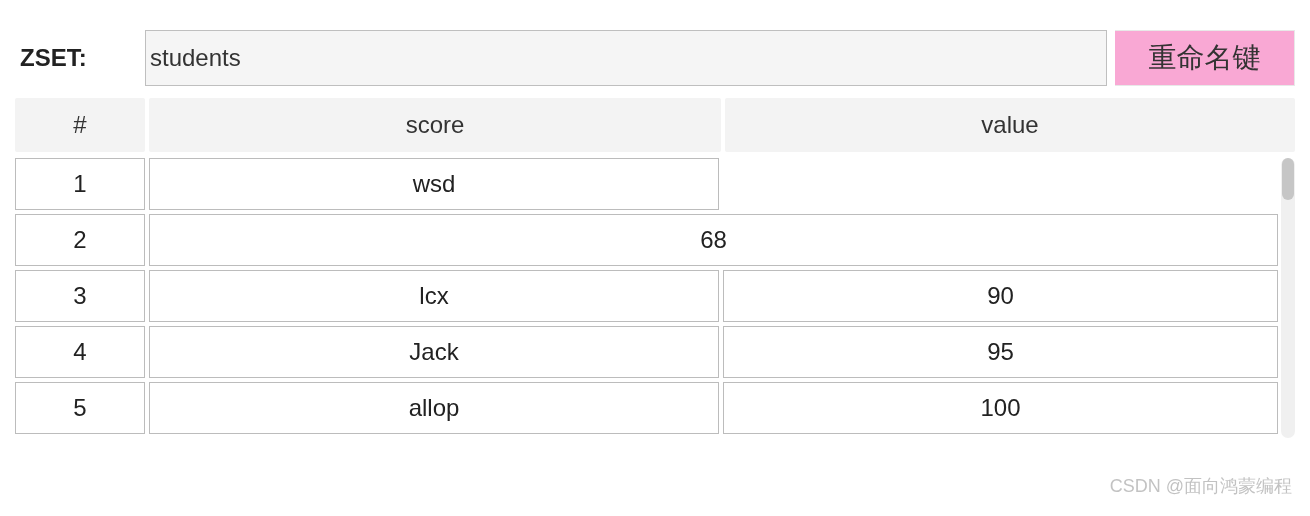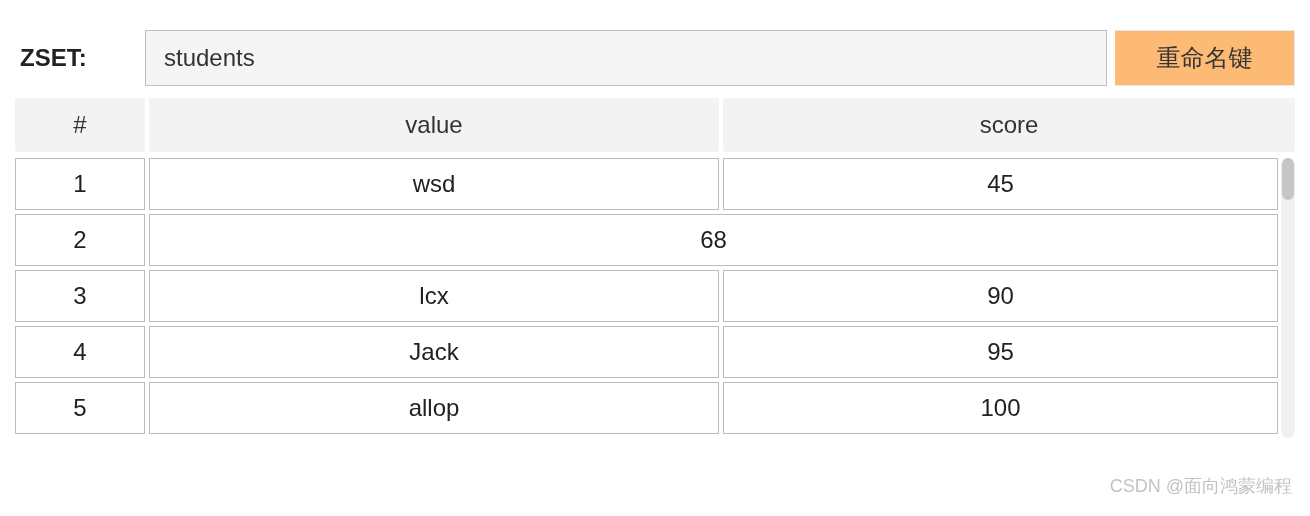--- a/index.html
+++ b/index.html
@@ -27,33 +27,33 @@
       font-weight: bold;
       font-size: 24px;
       width: 130px;
       padding-left: 5px;
     }
     .key-input {
       flex: 1;
       height: 56px;
       border: 1px solid #bfbfbf;
       background: #f5f5f5;
-      padding: 0 18px;
+      padding: 0 4px;
       font-size: 24px;
       color: #333;
       outline: none;
       font-family: inherit;
     }
     .rename-btn {
       height: 56px;
       width: 180px;
-      background: #fdba74;
+      background: #f9a8d4;
       border: 1px solid #e8e8e8;
       border-left: none;
-      font-size: 24px;
+      font-size: 28px;
       color: #333;
       cursor: pointer;
       font-family: Liberation Serif, serif;
       margin-left: 8px;
     }
     .table-area {
       padding: 0 15px 0 15px;
       position: relative;
     }
     .header-row {
@@ -127,29 +127,28 @@
 
 <div class="top-row">
   <div class="type-label">ZSET:</div>
   <input class="key-input" type="text" value="students" style="">
   <button class="rename-btn">重命名键</button>
 </div>
 
 <div class="table-area">
   <div class="header-row">
     <div class="header-cell col-idx">#</div>
+    <div class="header-cell col-score">score</div>
     <div class="header-cell col-val">value</div>
-    <div class="header-cell col-score">score</div>
   </div>
   <div class="body-wrap">
     <div class="body-rows">
       <div class="data-row">
         <div class="data-cell col-idx">1</div>
         <div class="data-cell col-val">wsd</div>
-        <div class="data-cell col-score">45</div>
       </div>
       <div class="data-row">
         <div class="data-cell col-idx">2</div>
         <div class="data-cell col-score">68</div>
       </div>
       <div class="data-row">
         <div class="data-cell col-idx">3</div>
         <div class="data-cell col-val">lcx</div>
         <div class="data-cell col-score">90</div>
       </div>

